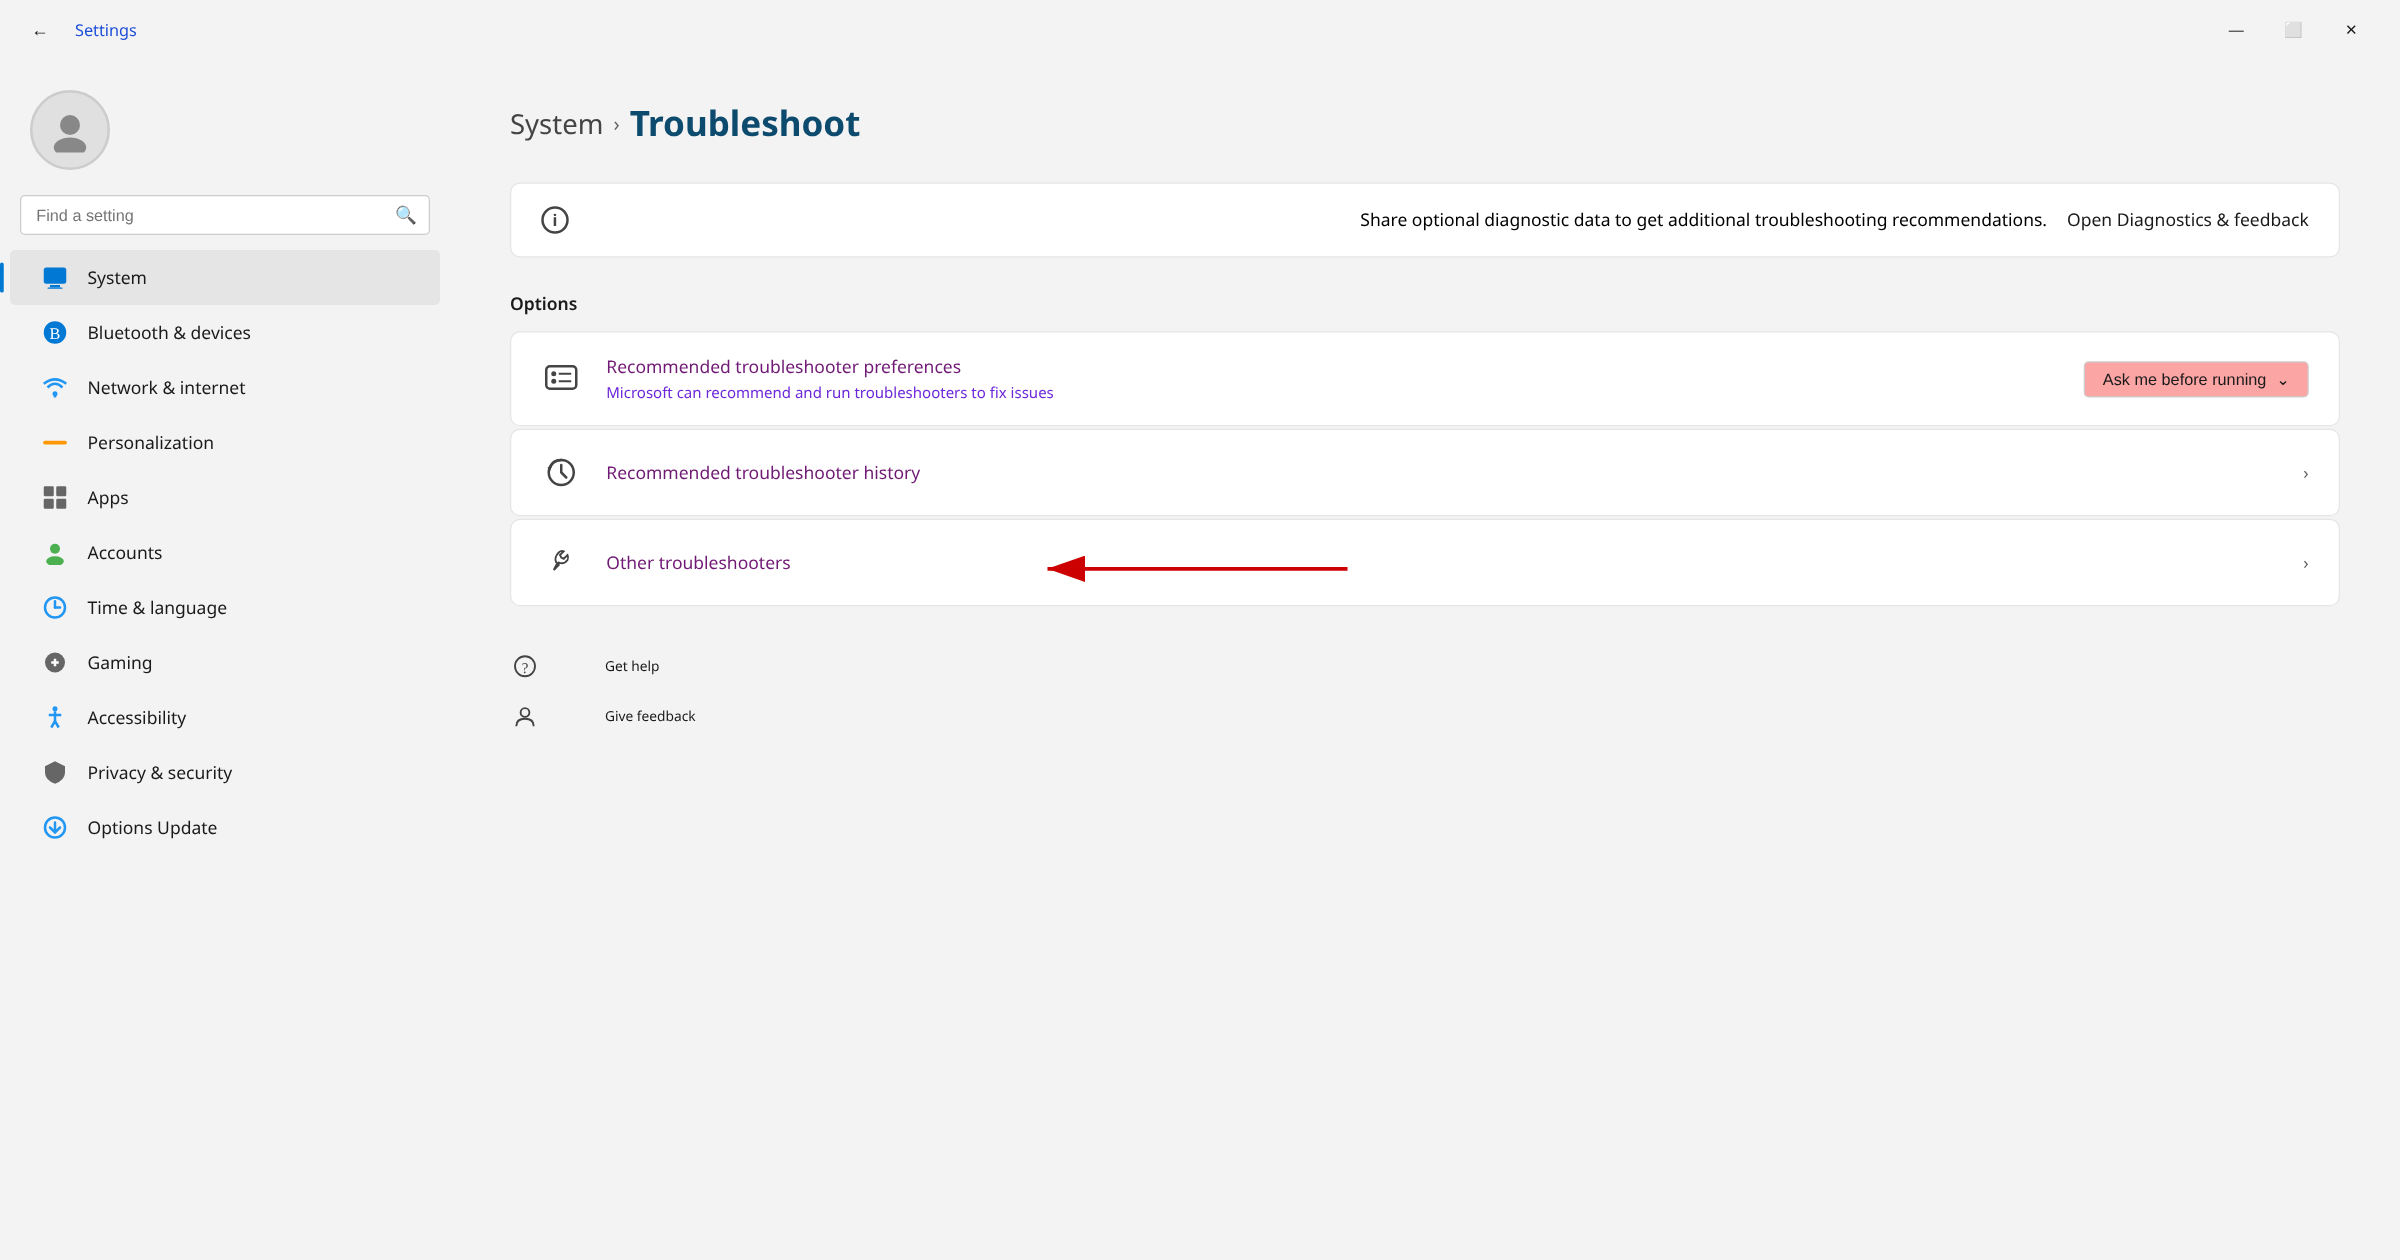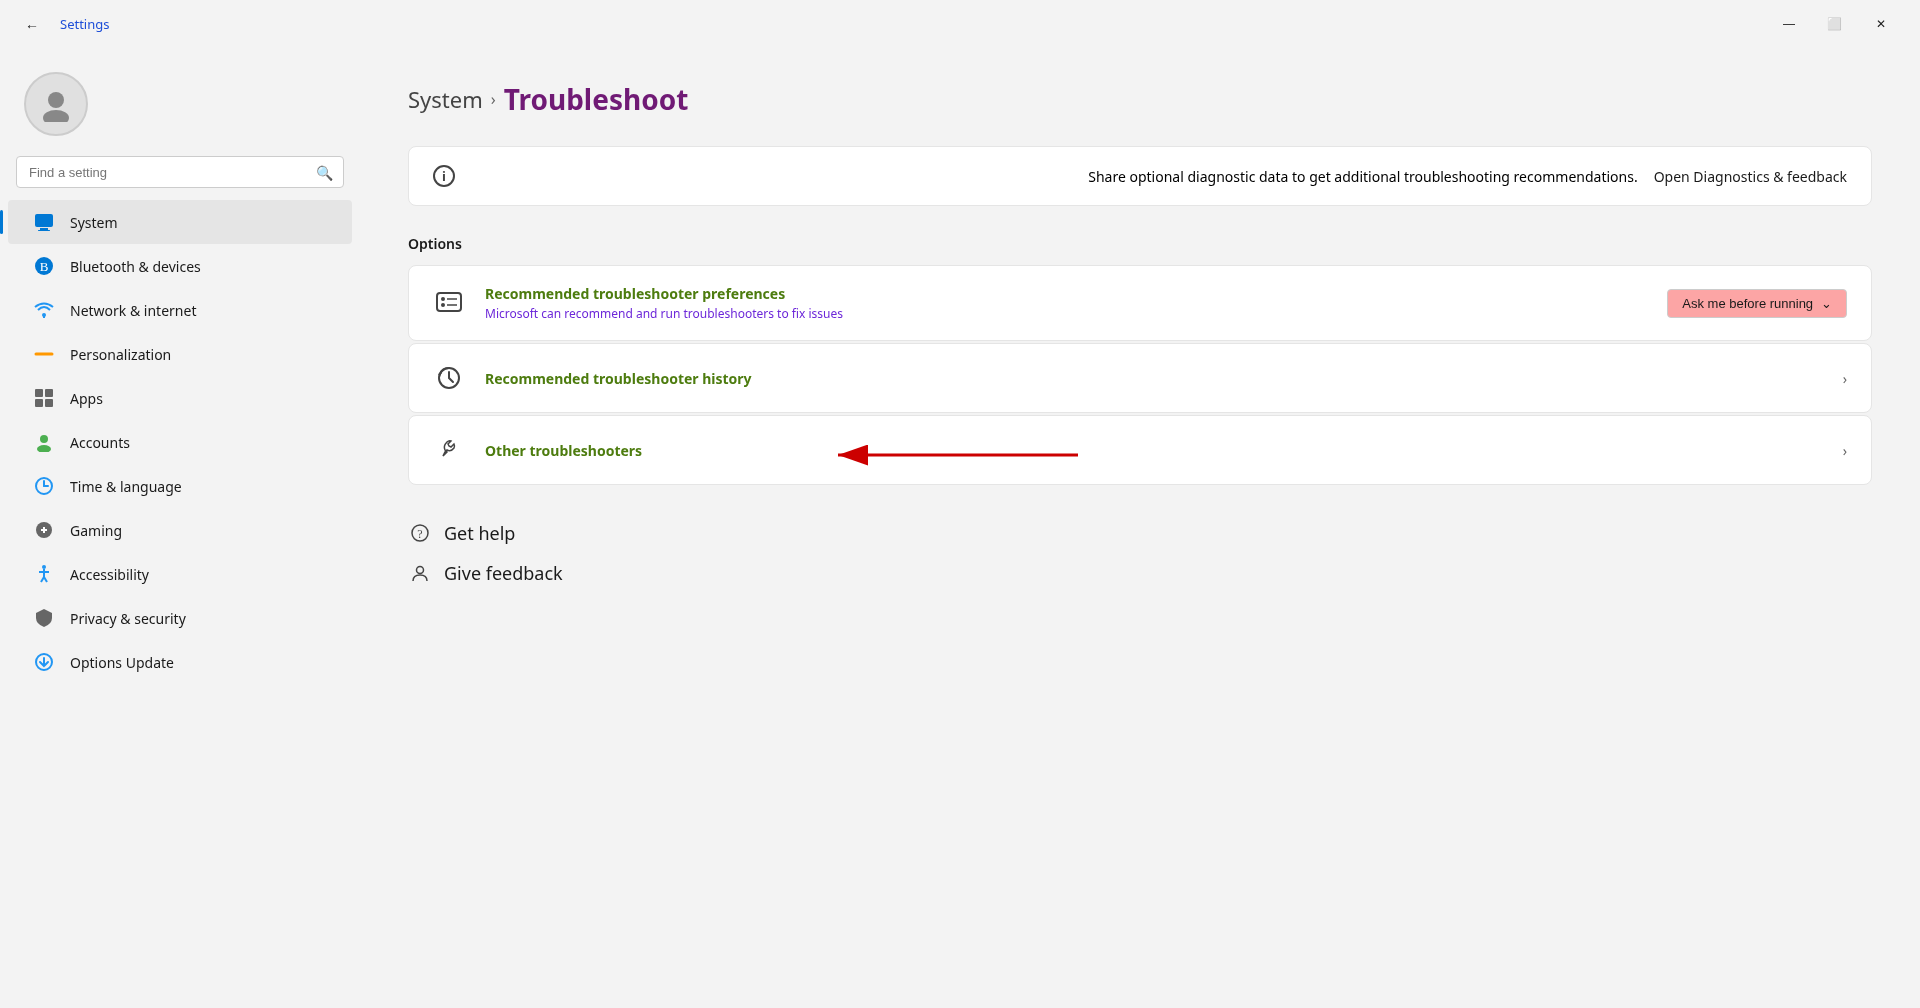--- a/index.html
+++ b/index.html
@@ -182,21 +182,21 @@
       font-weight: 400;
       cursor: pointer;
     }
     .breadcrumb-chevron {
       font-size: 16px;
       color: #666;
     }
     .breadcrumb-current {
       font-size: 28px;
       font-weight: 700;
-      color: #701a75;
+      color: #0c4a6e;
     }
 
     
     .info-banner {
       background: #fff;
       border-radius: 8px;
       padding: 18px 24px;
       display: flex;
       align-items: center;
       gap: 16px;
@@ -266,22 +266,22 @@
       font-size: 22px;
       color: #444;
       flex-shrink: 0;
     }
 
     .option-text {
       flex: 1;
     }
     .option-title {
       font-size: 14px;
-      font-weight: 700;
-      color: #4d7c0f;
+      font-weight: 400;
+      color: #701a75;
     }
     .option-subtitle {
       font-size: 12px;
       color: #6d28d9;
       margin-top: 2px;
     }
 
     .option-right {
       display: flex;
       align-items: center;
@@ -323,22 +323,23 @@
     .footer-link-icon {
       width: 24px;
       height: 24px;
       display: flex;
       align-items: center;
       justify-content: center;
       font-size: 16px;
       color: #444;
     }
     .footer-link-text {
-      font-size: 18px;
-      color: #1a1a1a;
+      font-size: 11px;
+      color: #1a1a1a;
+      margin-left: 40px;
     }
 
     
     .option-item-wrapper {
       position: relative;
     }
   </style>
 </head>
 <body>
 

